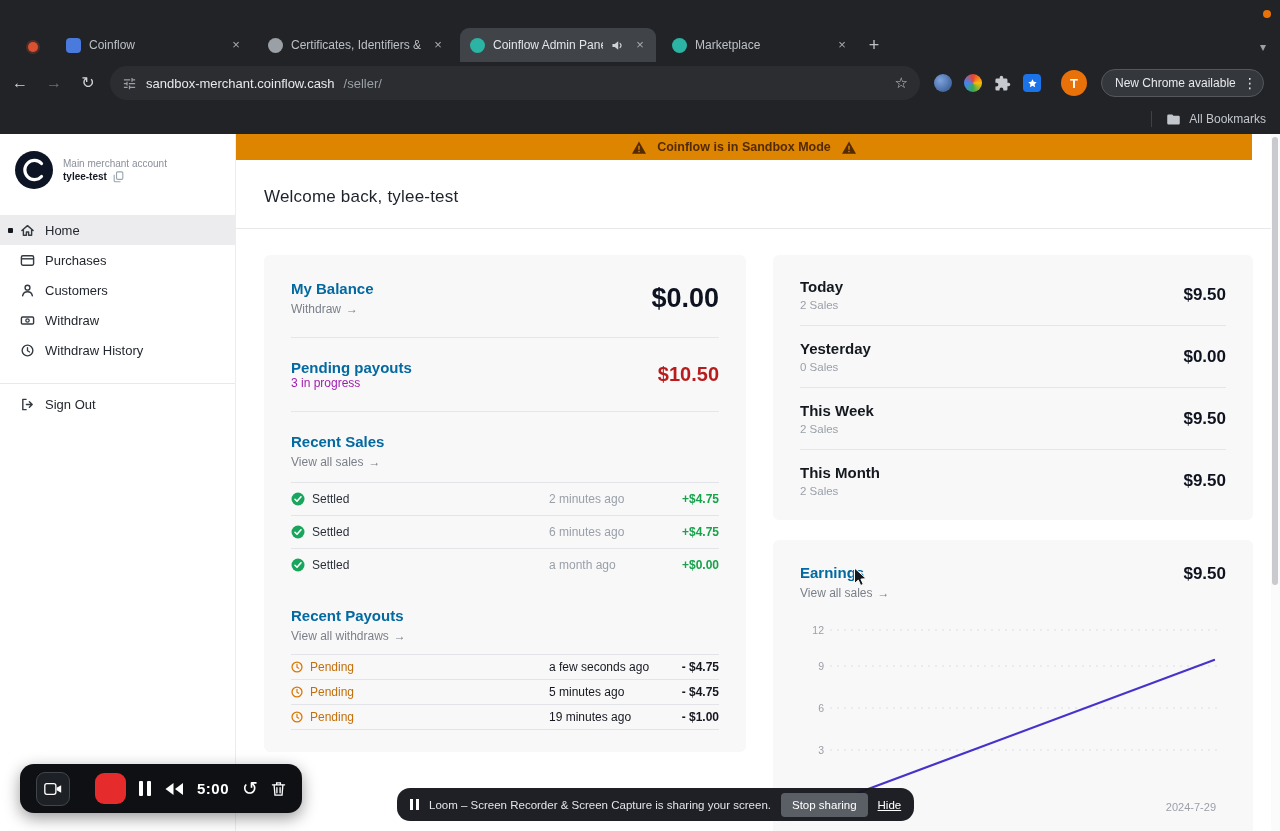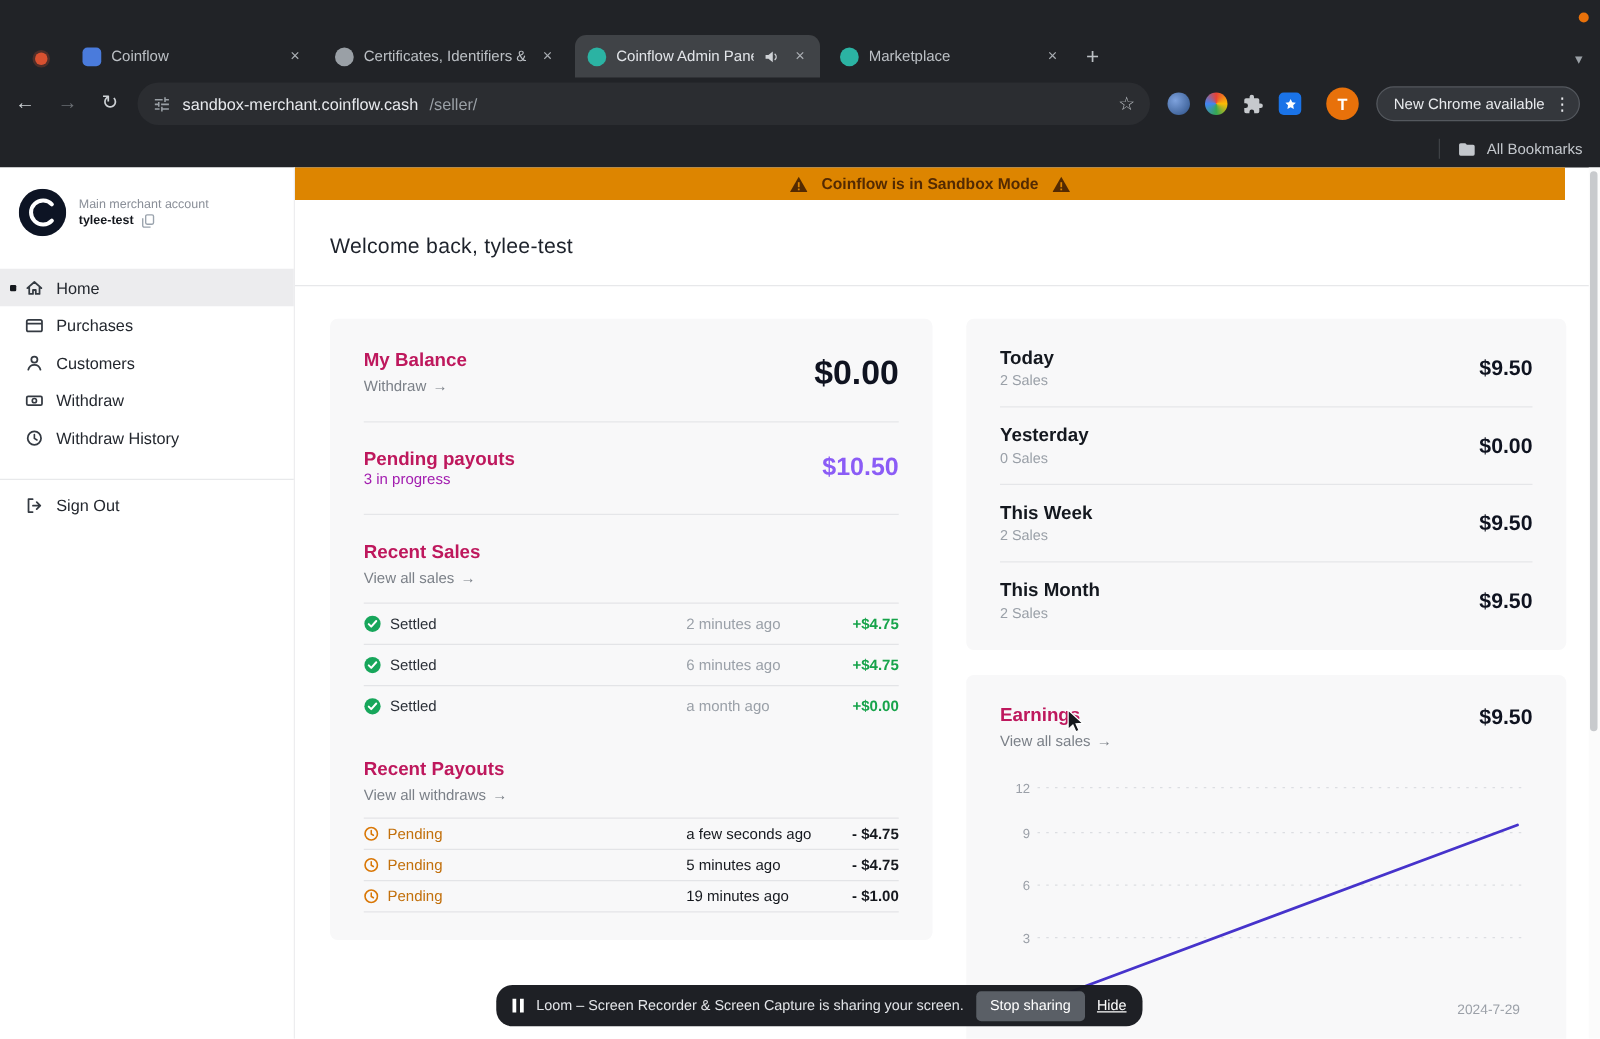--- a/index.html
+++ b/index.html
@@ -58,24 +58,24 @@
   .main { position:absolute; left:236px; top:160px; width:1044px; height:542px; background:#fff; }
   .welcome { position:absolute; left:28px; top:27px; font-size:17px; font-weight:500; color:#1d222b; letter-spacing:.2px; }
   .main-divider { position:absolute; left:0; right:0; top:68px; border-top:1px solid #e7e8ea; }
   .card { background:#f8f8f9; border-radius:6px; }
   .left-card { position:absolute; left:28px; top:95px; width:482px; padding:25px 27px 22px; }
   .stats-card { position:absolute; left:537px; top:95px; width:480px; padding:9px 27px; }
   .earn-card { position:absolute; left:537px; top:380px; width:480px; height:460px; padding:24px 27px; }
 
   .row-between { display:flex; justify-content:space-between; align-items:center; }
   .row-top { display:flex; justify-content:space-between; align-items:flex-start; }
-  .sec-title { font-size:15px; font-weight:700; color:#be185d; }
+  .sec-title { font-size:15px; font-weight:700; color:#0369a1; }
   .sec-link { margin-top:5px; font-size:12px; color:#7b8088; display:flex; align-items:center; gap:5px; cursor:pointer; }
   .big-amount { font-size:27px; font-weight:600; color:#0f1320; }
-  .mid-amount { font-size:20px; font-weight:600; color:#8b5cf6; }
+  .mid-amount { font-size:20px; font-weight:600; color:#b91c1c; }
   .sub-gray { font-size:12px; color:#a21caf; margin-top:0; }
   .card-divider { border-top:1px solid #e5e6e9; margin:21px 0; }
 
   .tx-row { display:grid; grid-template-columns:258px 1fr auto; align-items:center; border-top:1px solid #e3e4e7; padding:9px 0; font-size:12px; }
   .status { display:flex; align-items:center; gap:7px; color:#2b3038; font-weight:500; }
   .tx-time { color:#9aa0a8; }
   .tx-amt { font-weight:700; }
   .tx-amt.pos { color:#16a34a; }
   .po-row { display:grid; grid-template-columns:258px 1fr auto; align-items:center; border-top:1px solid #e3e4e7; padding:5px 0; font-size:12px; }
   .po-row:last-child { border-bottom:1px solid #e3e4e7; }
@@ -450,20 +450,46 @@
           <text x="416" y="195" text-anchor="end" font-size="11" fill="#9ba0a8">2024-7-29</text>
         </svg>
       </div>
     </section>
   </main>
 
   <div class="scrollbar">
     <div class="scroll-thumb"></div>
   </div>
 
+  <div class="recorder">
+    <span class="cam-btn">
+      <svg width="18" height="14" viewBox="0 0 22 16">
+          <rect x="1" y="1.5" width="13.5" height="13" rx="2.5" stroke="#fff" stroke-width="1.6" fill="none"></rect>
+          <path d="M15.5 6.5L21 3.4v9.2l-5.5-3.1z" fill="#fff"></path>
+        </svg>
+    </span>
+    <span class="stop-btn"></span>
+    <span class="pause-btn">
+        <i></i>
+        <i></i>
+      </span>
+    <span class="rew-btn">
+      <svg width="20" height="14" viewBox="0 0 20 14">
+          <path d="M9.5 1L1.5 7l8 6V1z" fill="#fff"></path>
+          <path d="M19 1l-8 6 8 6V1z" fill="#fff"></path>
+        </svg>
+    </span>
+    <span class="rec-time">5:00</span>
+    <span class="restart-btn">↺</span>
+    <span class="trash-btn">
+      <svg width="15" height="16" viewBox="0 0 16 17">
+          <path d="M1.5 4h13M6 4V2h4v2M3.3 4l.9 11h7.6l.9-11M6.3 7v5.5M9.7 7v5.5" stroke="#fff" stroke-width="1.4" fill="none" stroke-linecap="round"></path>
+        </svg>
+    </span>
+  </div>
 
   <div class="loom">
     <span class="loom-pause">
         <i></i>
         <i></i>
       </span>
     <span>Loom – Screen Recorder &amp; Screen Capture is sharing your screen.</span>
     <button class="loom-stop">Stop sharing</button>
     <span class="loom-hide">Hide</span>
   </div>

